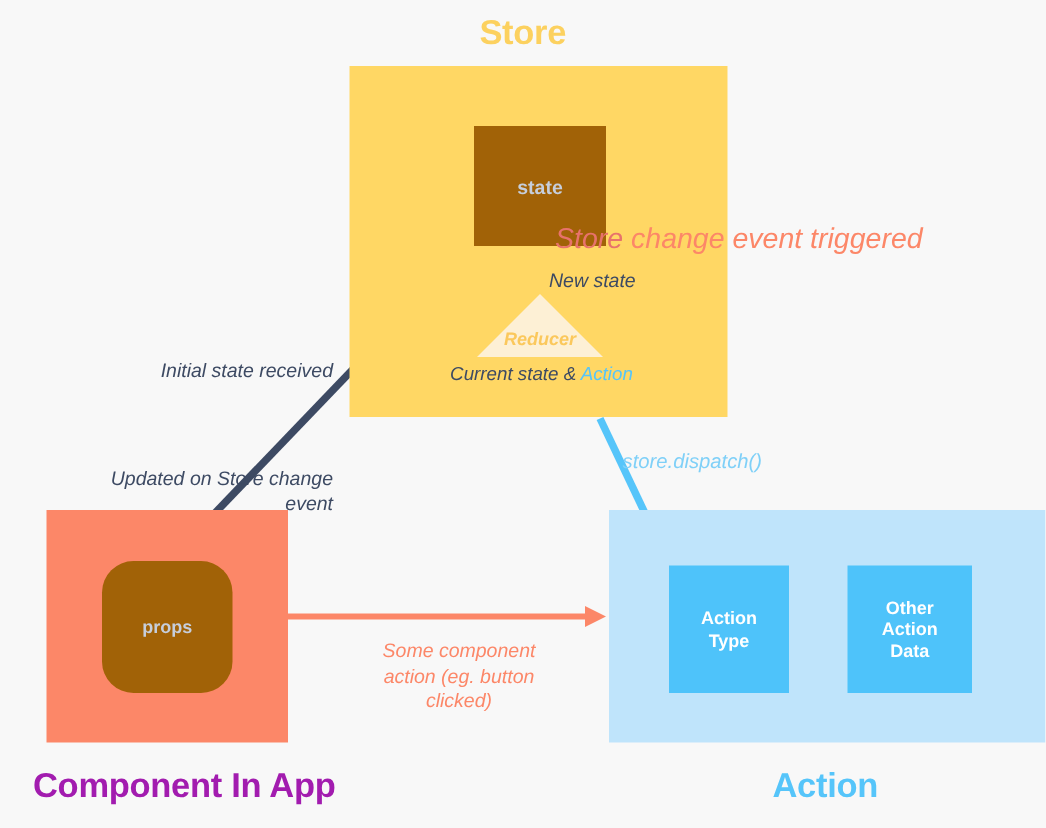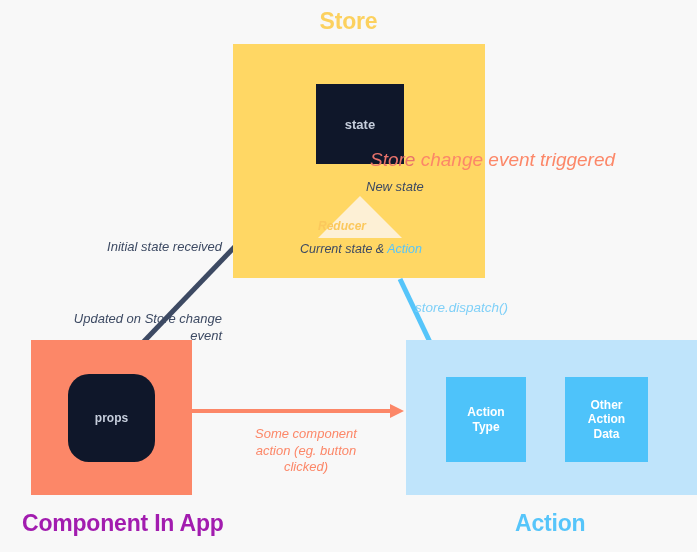--- a/index.html
+++ b/index.html
@@ -58,21 +58,21 @@
     background: #FC8768;
   }
   #action-panel {
     left: 406px; top: 340px;
     width: 291px; height: 155px;
     background: #BFE4FB;
   }
 
   
   .navy-box {
-    background: #0f172a;
+    background: #a16207;
     color: #C6CEDC;
     display: flex;
     align-items: center;
     justify-content: center;
     text-align: center;
   }
   #state-box {
     left: 316px; top: 84px;
     width: 88px; height: 80px;
     font-size: 13px;
@@ -117,21 +117,21 @@
     left: 0; top: 0;
     width: 0; height: 0;
     border-left: 42px solid transparent;
     border-right: 42px solid transparent;
     border-bottom: 42px solid #FDF0D5;
   }
   #reducer-label {
     position: absolute;
     left: 0; top: 23px;
     width: 84px;
-    text-align: left;
+    text-align: center;
     color: #FBC85C;
     font-size: 12px;
     font-style: italic;
     font-weight: bold;
   }
 
   
   .note {
     font-style: italic;
     font-size: 13px;

